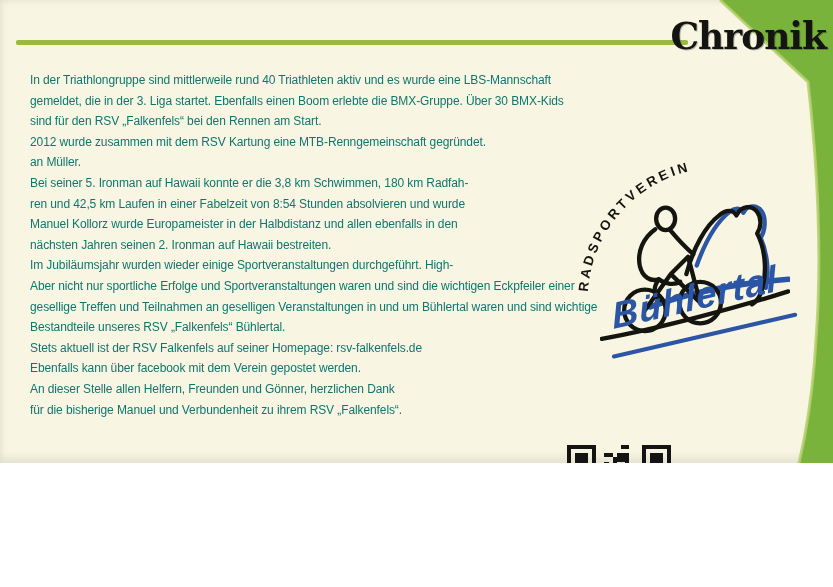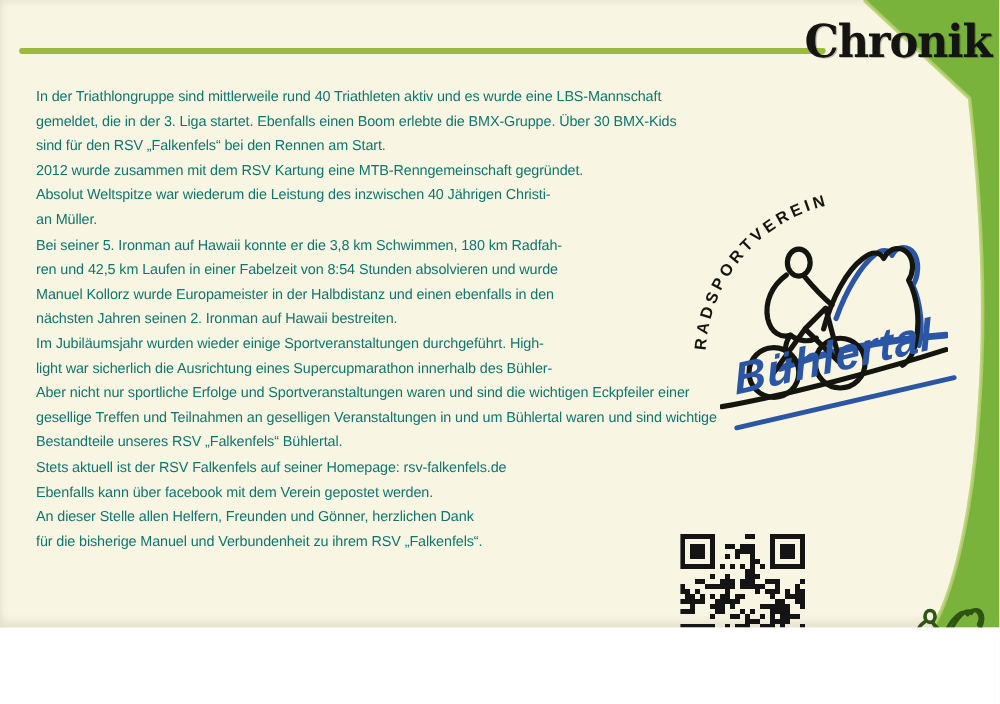--- a/index.html
+++ b/index.html
@@ -1,18 +1,18 @@
 <!DOCTYPE html>
 <html><head>
 <meta charset="utf-8">
 <title>Chronik</title>
 <style>
   html,body{margin:0;padding:0;}
   #page{
-    position:relative; width:833px; height:523px; overflow:hidden;
+    position:relative; width:833px; height:463px; overflow:hidden;
     background:#f8f6e3;
     font-family:"Liberation Sans", sans-serif;
     box-shadow: inset 0 -5px 8px rgba(60,60,40,.10), inset 0 3px 5px rgba(60,60,40,.05);
   }
   
   #green-deco{position:absolute; inset:0; z-index:0;}
   
   #header-rule{
     position:absolute; left:16px; top:40px; width:672px; height:5px;
     z-index:2; border-radius:2px;
@@ -94,28 +94,26 @@
   </svg>
 
   <div id="header-rule" style="background:#9ab93f;"></div>
   <div id="page-title">Chronik</div>
 
   <div id="article">
     <div class="article-line">In der Triathlongruppe sind mittlerweile rund 40 Triathleten aktiv und es wurde eine LBS-Mannschaft</div>
     <div class="article-line">gemeldet, die in der 3. Liga startet. Ebenfalls einen Boom erlebte die BMX-Gruppe. Über 30 BMX-Kids</div>
     <div class="article-line">sind für den RSV „Falkenfels“ bei den Rennen am Start.</div>
     <div class="article-line">2012 wurde zusammen mit dem RSV Kartung eine MTB-Renngemeinschaft gegründet.</div>
-    <div class="article-line">Absolut Weltspitze war wiederum die Leistung des inzwischen 40 Jährigen Christi-</div>
     <div class="article-line">an Müller.</div>
     <div class="article-line">Bei seiner 5. Ironman auf Hawaii konnte er die 3,8 km Schwimmen, 180 km Radfah-</div>
     <div class="article-line">ren und 42,5 km Laufen in einer Fabelzeit von 8:54 Stunden absolvieren und wurde</div>
-    <div class="article-line">Manuel Kollorz wurde Europameister in der Halbdistanz und einen ebenfalls in den</div>
+    <div class="article-line">Manuel Kollorz wurde Europameister in der Halbdistanz und allen ebenfalls in den</div>
     <div class="article-line">nächsten Jahren seinen 2. Ironman auf Hawaii bestreiten.</div>
     <div class="article-line">Im Jubiläumsjahr wurden wieder einige Sportveranstaltungen durchgeführt. High-</div>
-    <div class="article-line">light war sicherlich die Ausrichtung eines Supercupmarathon innerhalb des Bühler-</div>
     <div class="article-line">Aber nicht nur sportliche Erfolge und Sportveranstaltungen waren und sind die wichtigen Eckpfeiler einer</div>
     <div class="article-line">gesellige Treffen und Teilnahmen an geselligen Veranstaltungen in und um Bühlertal waren und sind wichtige</div>
     <div class="article-line">Bestandteile unseres RSV „Falkenfels“ Bühlertal.</div>
     <div class="article-line">Stets aktuell ist der RSV Falkenfels auf seiner Homepage: rsv-falkenfels.de</div>
     <div class="article-line">Ebenfalls kann über facebook mit dem Verein gepostet werden.</div>
     <div class="article-line">An dieser Stelle allen Helfern, Freunden und Gönner, herzlichen Dank</div>
     <div class="article-line">für die bisherige Manuel und Verbundenheit zu ihrem RSV „Falkenfels“.</div>
   </div>
 
   <svg id="club-logo" width="225" height="205" viewBox="0 0 225 205" style="--logo-blue:#2b55a5; --sw:5;">

